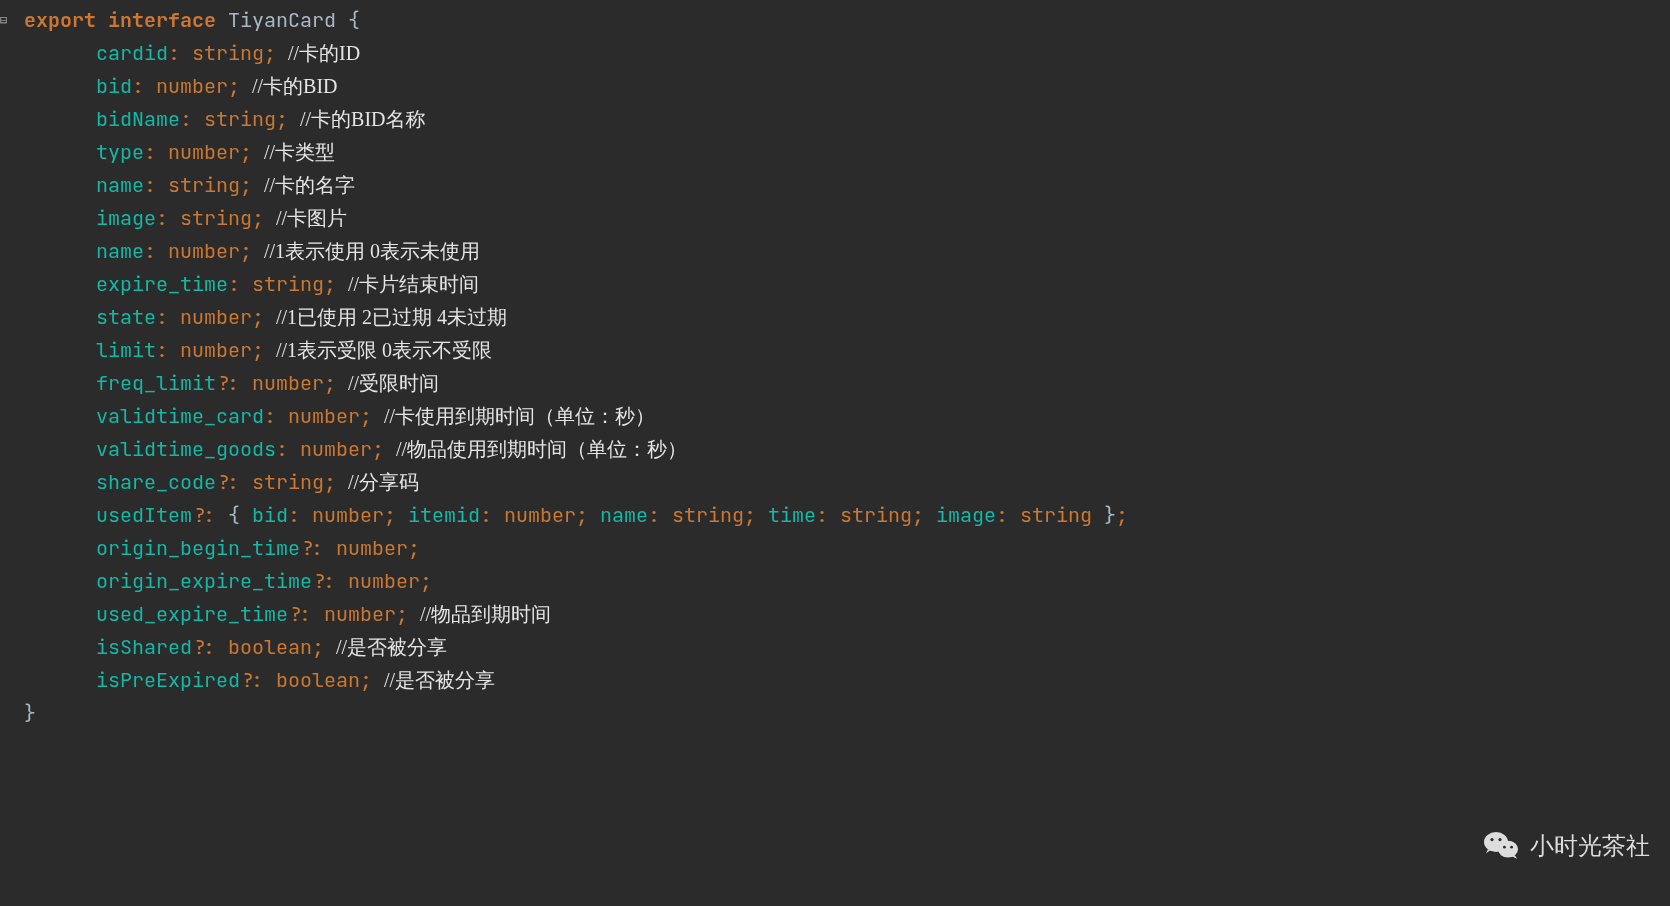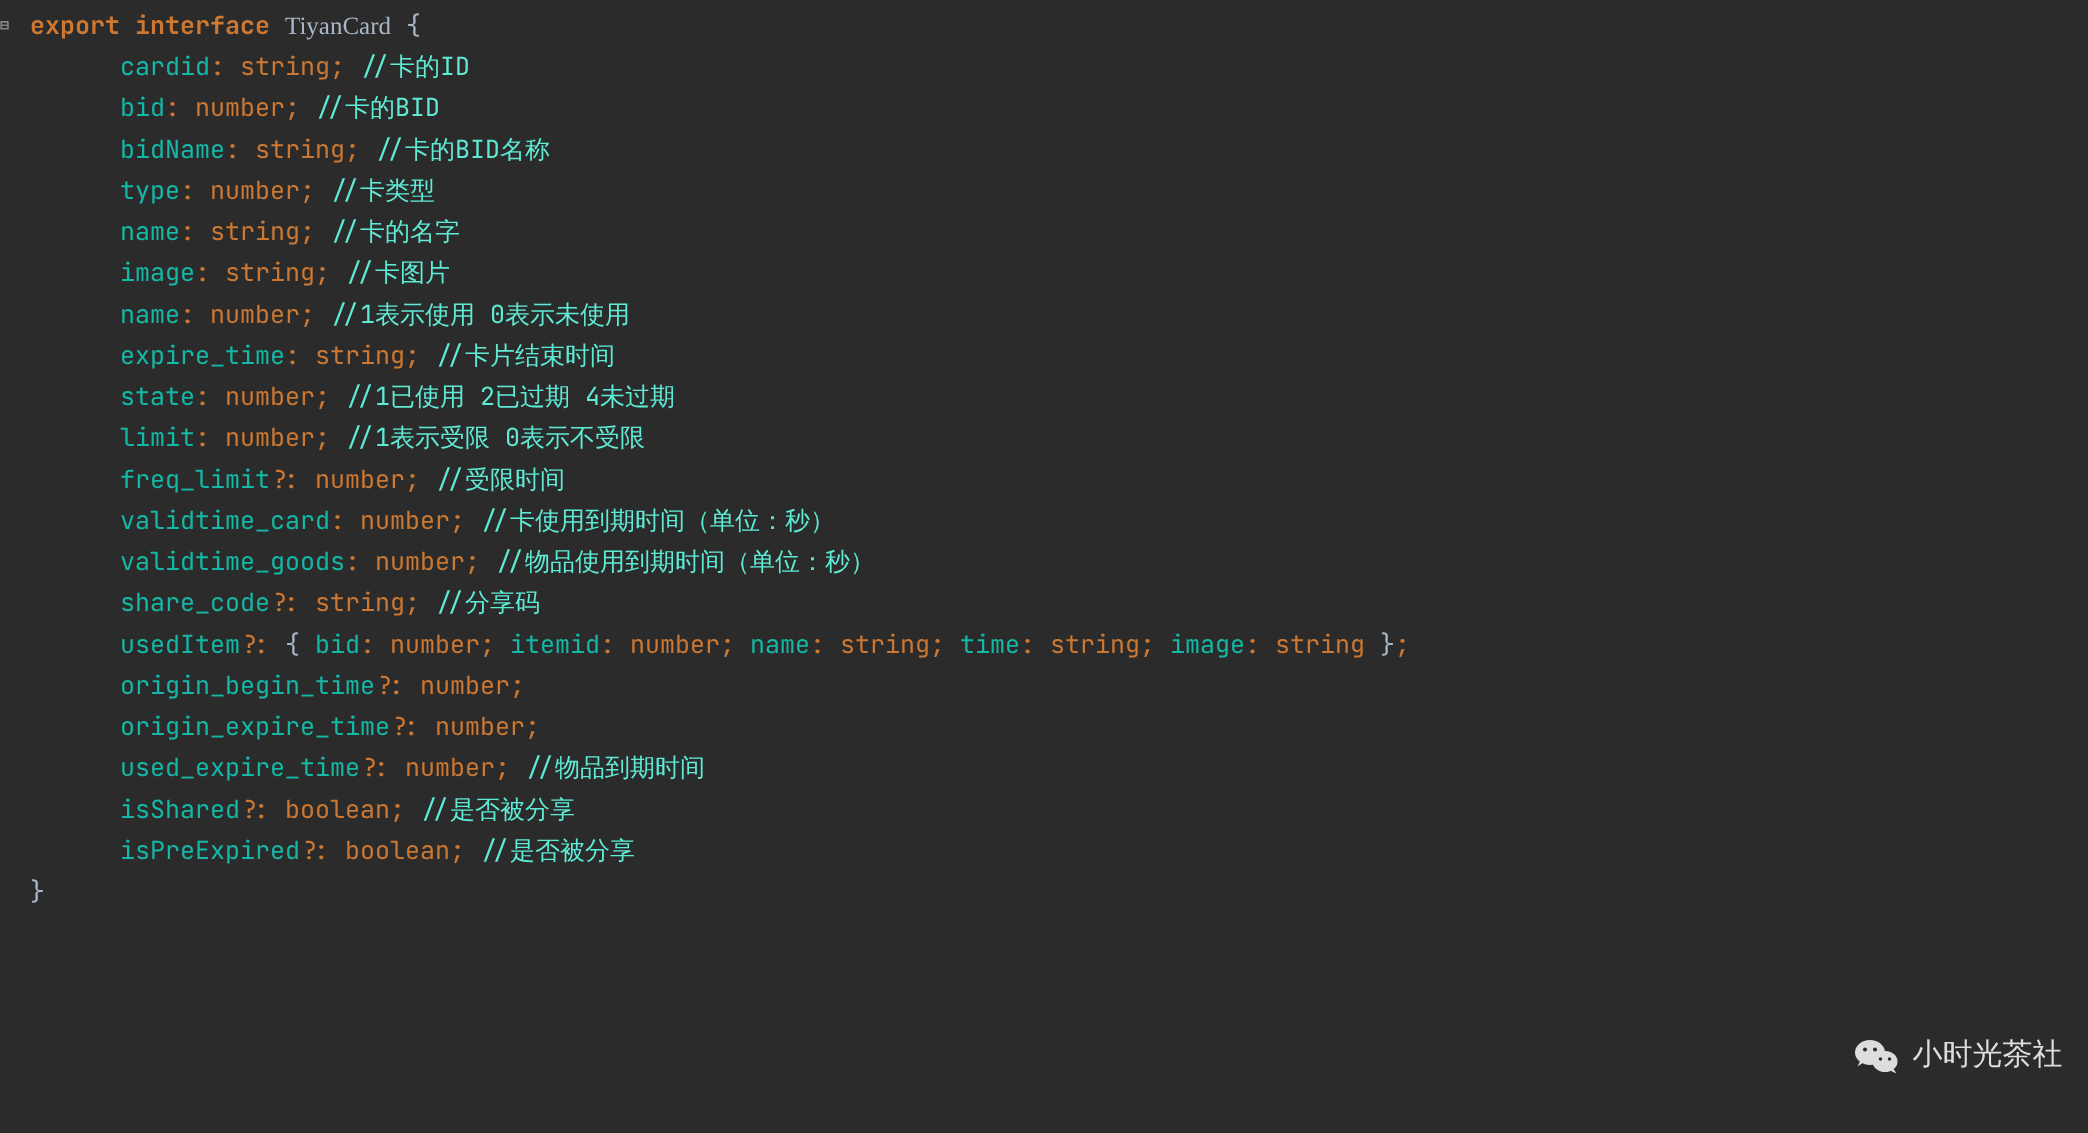--- a/index.html
+++ b/index.html
@@ -54,38 +54,38 @@
     }
     
     .code-line {
       white-space: pre;
       height: 33px;
     }
     
     .kw-export { color: #cc7832; font-weight: bold; text-align: right; }
     .kw-interface { color: #cc7832; font-weight: bold; }
     .kw-type { color: #cc7832; font-weight: normal; }
-    .class-name { color: #a9b7c6; font-family: Liberation Serif, serif; }
+    .class-name { color: #a9b7c6; }
     .prop { color: #14b8a6; }
     .punct { color: #cc7832; }
     .brace { color: #a9b7c6; }
     .semicolon { color: #cc7832; }
-    .comment { color: #5eead4; }
+    .comment { color: #e5e5e5; font-family: Liberation Serif, serif; }
     .optional { color: #cc7832; }
     
     .watermark {
       position: fixed;
       right: 20px;
       bottom: 40px;
       color: #ddd;
       font-size: 24px;
       display: flex;
       align-items: center;
       gap: 8px;
-      font-family: Liberation Mono, monospace;
+      font-family: Liberation Sans, sans-serif;
     }
     
     .watermark-icon {
       width: 40px;
       height: 40px;
       position: relative;
     }
     
     .watermark-icon svg {
       width: 100%;

